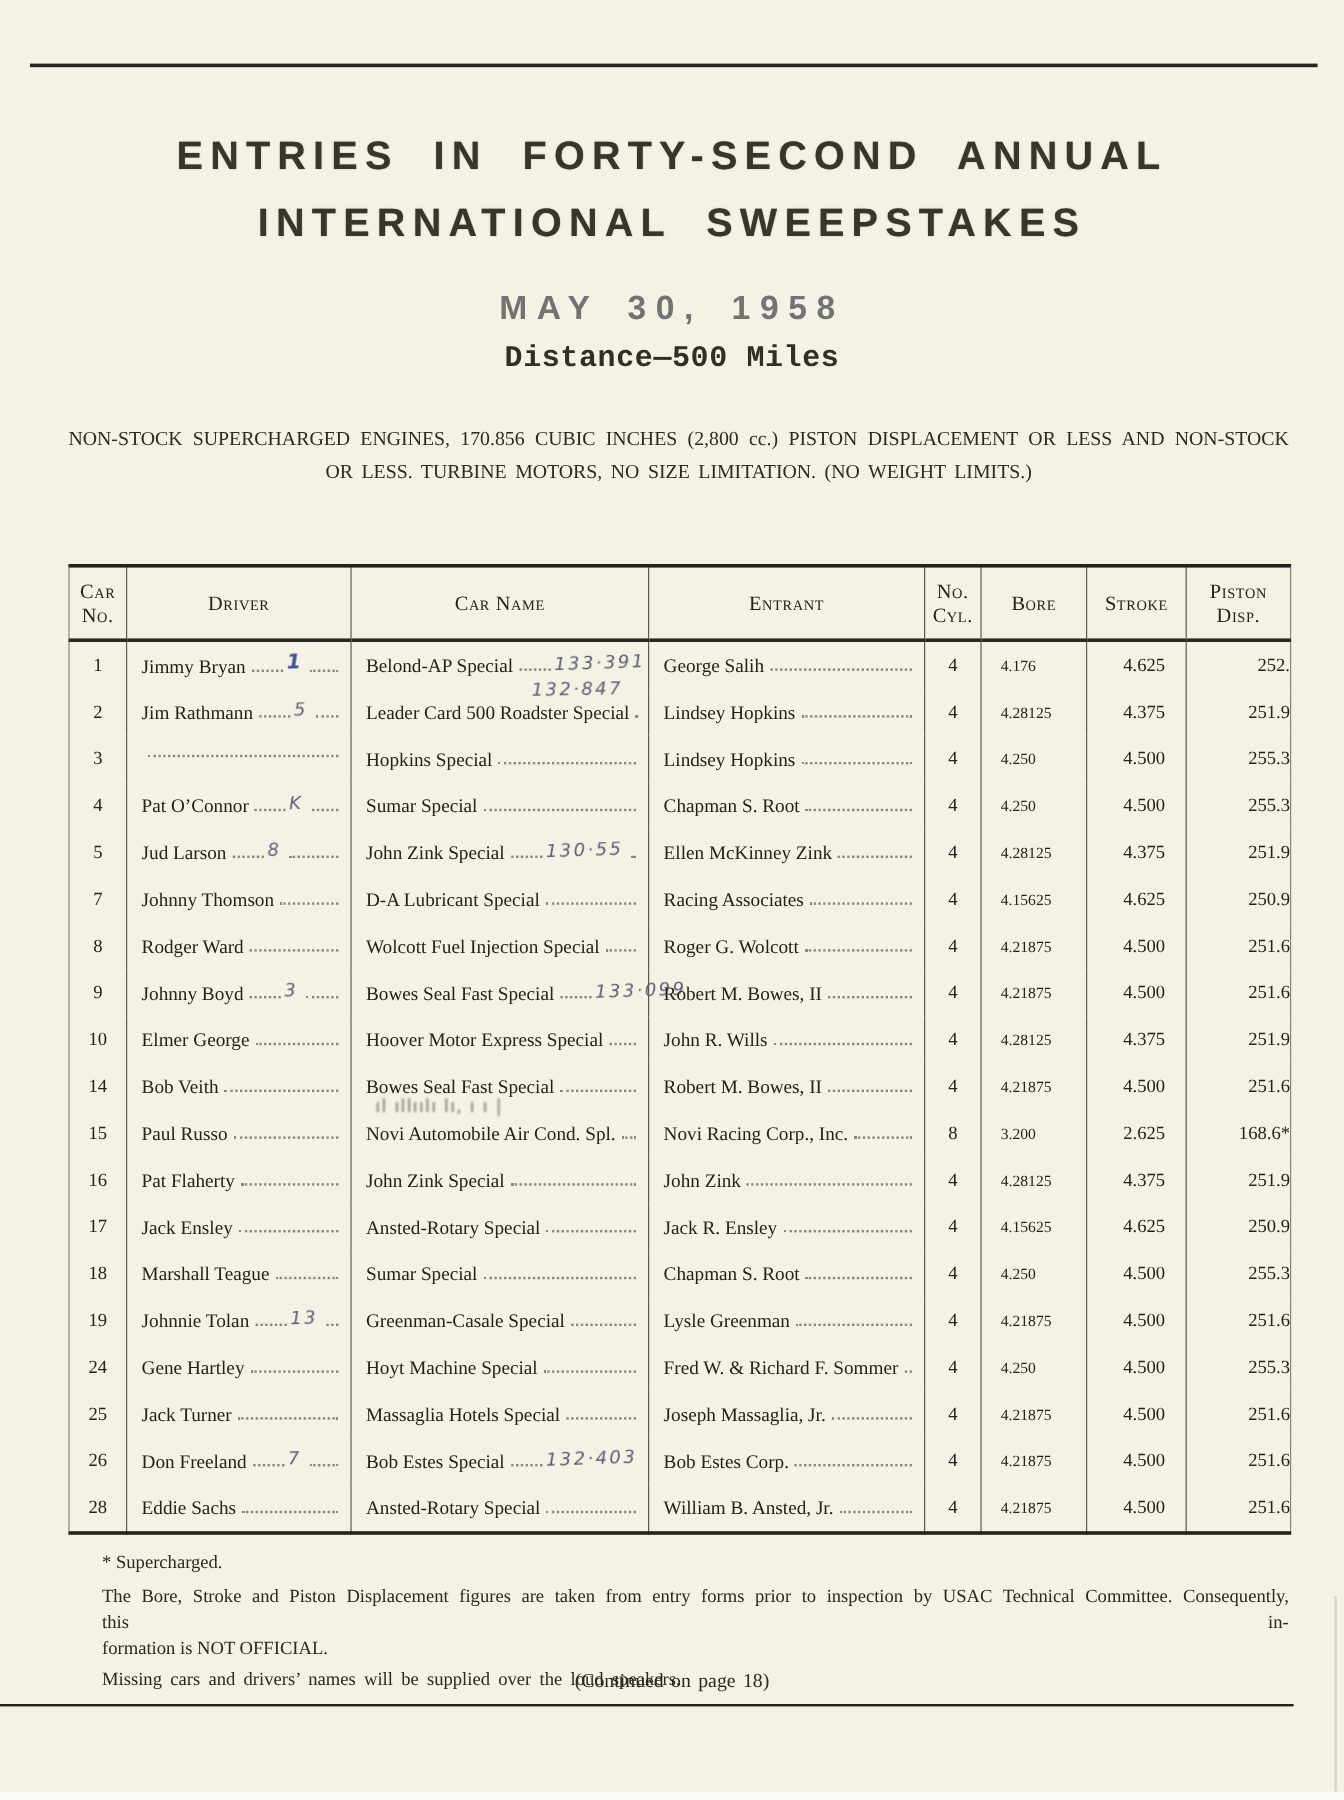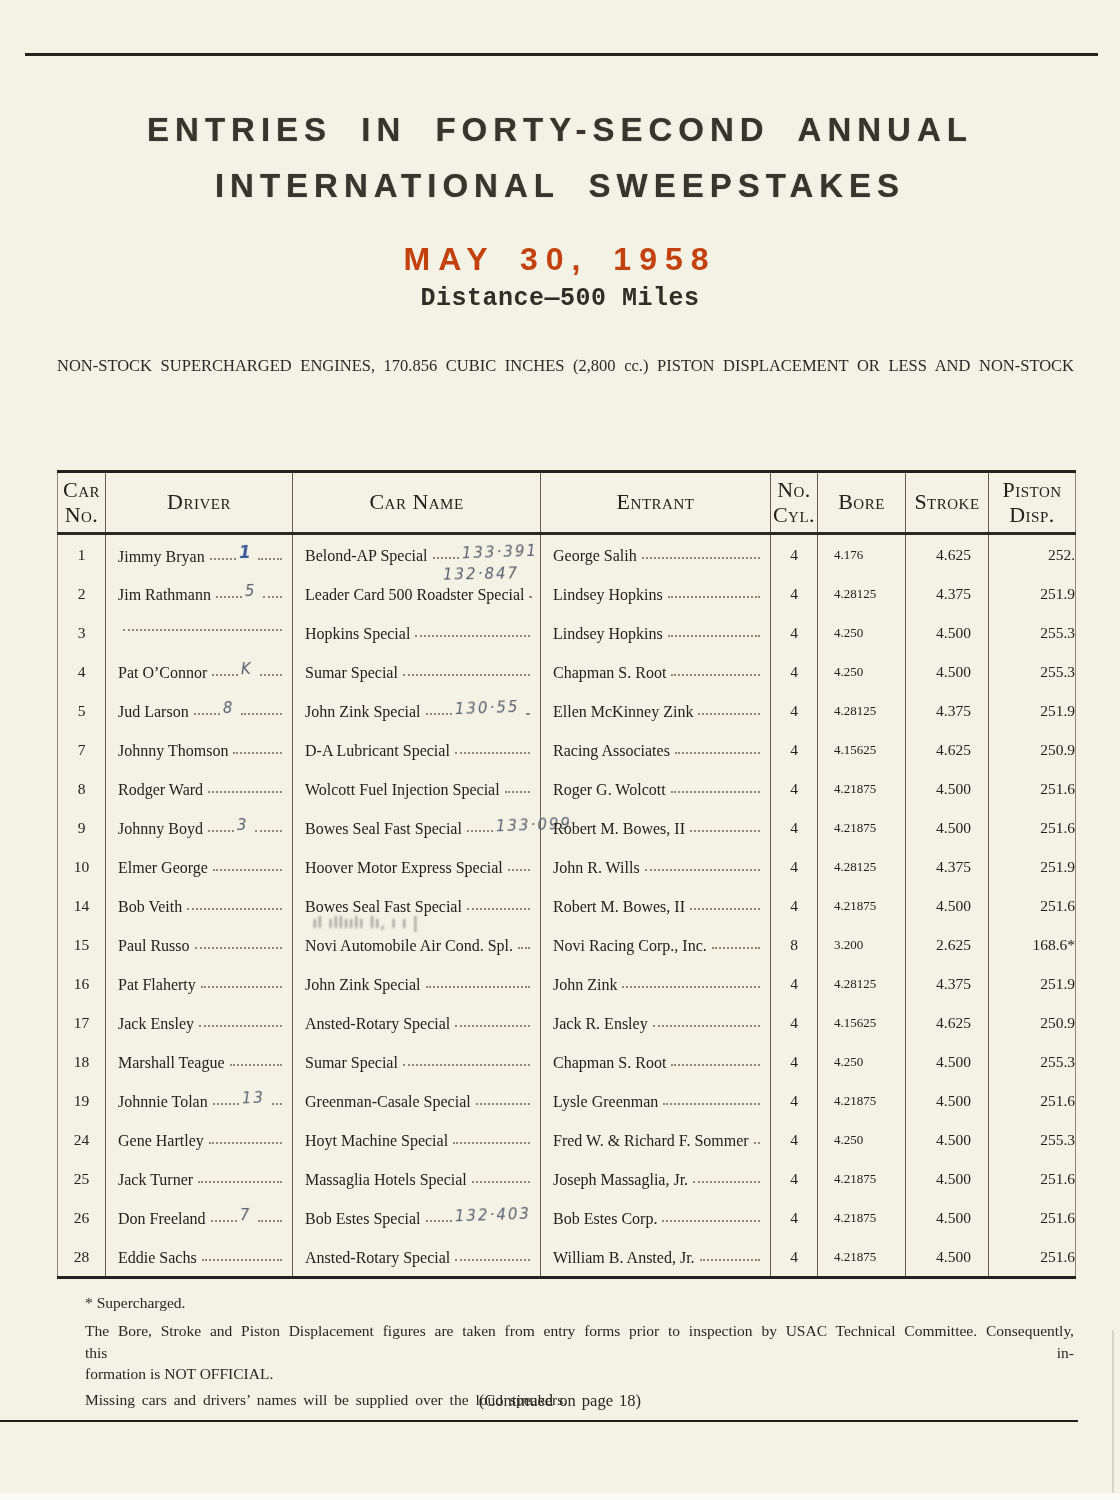--- a/index.html
+++ b/index.html
@@ -8,37 +8,37 @@
     background:#f4f1e5;
     font-family:"Liberation Serif", serif;
     color:#26241d;
   }
   .rule-top { position:absolute; left:25px; top:53px; width:1073px; height:3px; background:#26241e; }
   .titleblock { position:absolute; left:0; right:0; top:111px; text-align:center;
     font-family:"Liberation Sans", sans-serif; font-weight:bold; color:#37352c; }
   .title-l1, .title-l2 { font-size:33px; letter-spacing:6px; word-spacing:14px; text-shadow:0 0 1px rgba(55,53,44,.55); }
   .title-l2 { margin-top:18px; }
   .date-line { position:absolute; left:0; right:0; top:241px; text-align:center;
-    font-family:"Liberation Sans", sans-serif; font-weight:bold; font-size:32px;
-    letter-spacing:8px; word-spacing:8px; color:#c2410c; }
+    font-family:"Liberation Sans", sans-serif; font-weight:bold; font-size:28px;
+    letter-spacing:8px; word-spacing:8px; color:#737373; }
   .distance-line { position:absolute; left:0; right:0; top:284px; text-align:center;
     font-family:Liberation Mono, monospace; font-weight:bold; font-size:25px;
     letter-spacing:0.5px; color:#302e26; }
   .rules { position:absolute; left:57px; right:46px; top:352px; font-size:16.5px;
     line-height:27px; color:#2b2a23; }
   .rules .l1 { text-align:justify; text-align-last:justify; word-spacing:3px; }
   .rules .l2, .rules .l3 { text-align:center; word-spacing:3px; }
 
   table.entries { position:absolute; left:57px; top:470px; width:1018px;
     border-collapse:collapse; table-layout:fixed; color:#24221b;
     border-top:3px solid #24221d; border-bottom:3px solid #24221d;
     border-left:1px solid #8b8678; border-right:1px solid #8b8678; }
   table.entries th + th, table.entries td + td { border-left:1px solid #5f5a4d; }
   thead th { height:57px; border-bottom:3px solid #2c2a22; font-weight:normal;
-    font-variant:small-caps; font-size:22px; letter-spacing:0.5px; color:#242218;
+    font-variant:small-caps; font-size:17px; letter-spacing:0.5px; color:#242218;
     line-height:1.12; vertical-align:middle; }
   tbody td { height:39px; font-size:16px; padding:0; vertical-align:middle; position:relative; }
   td.carno { text-align:center; font-size:15.5px; }
   td.cyl { text-align:center; font-size:15.5px; }
   td.bore { padding-left:16px; font-size:13px; }
   td.stroke { padding-left:30px; font-size:15.5px; }
   td.disp { padding-left:20px; font-size:15.5px;text-align:right; }
   .cellflex { display:flex; align-items:flex-end; padding:0 9px 0 12px; }
   .cellflex .txt { white-space:nowrap; transform:translateY(1px); }
   .leader { flex:1 1 auto; border-bottom:2px dotted #8e8977; margin:0 1px 5px 5px; min-width:0; }
@@ -76,20 +76,21 @@
 
   <div class="titleblock">
     <div class="title-l1">ENTRIES IN FORTY-SECOND ANNUAL</div>
     <div class="title-l2">INTERNATIONAL SWEEPSTAKES</div>
   </div>
   <div class="date-line">MAY 30, 1958</div>
   <div class="distance-line">Distance—500 Miles</div>
 
   <div class="rules">
     <div class="l1">NON-STOCK SUPERCHARGED ENGINES, 170.856 CUBIC INCHES (2,800 cc.) PISTON DISPLACEMENT OR LESS AND NON-STOCK</div>
+    <div class="l3">OR LESS.  TURBINE MOTORS, NO SIZE LIMITATION.  (NO WEIGHT LIMITS.)</div>
   </div>
 
   <table class="entries">
     <colgroup>
       <col style="width:48px">
         <col style="width:187px">
         <col style="width:248px">
         <col style="width:230px">
       <col style="width:47px">
         <col style="width:88px">

